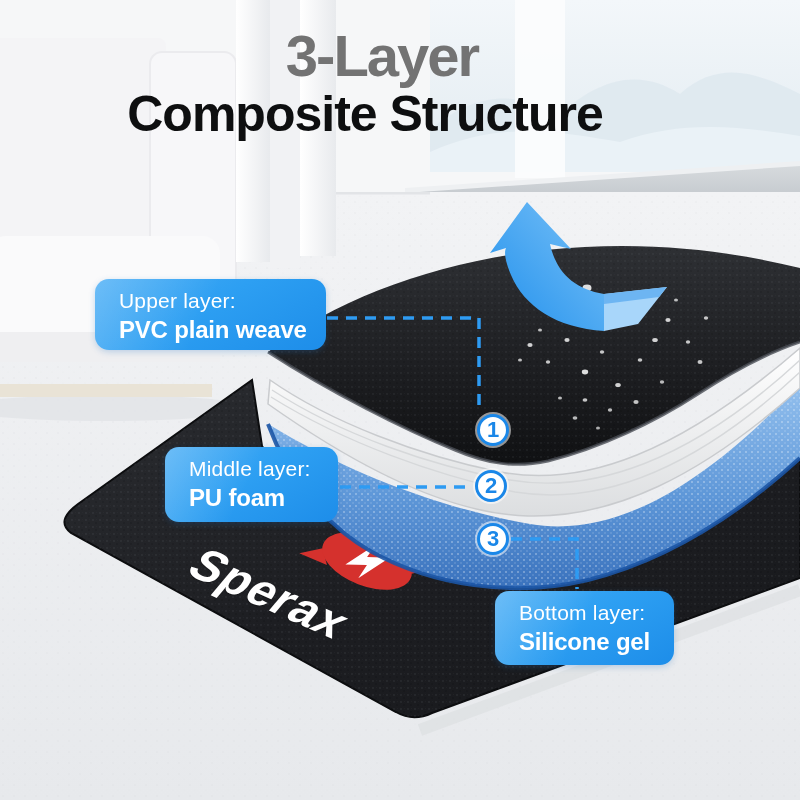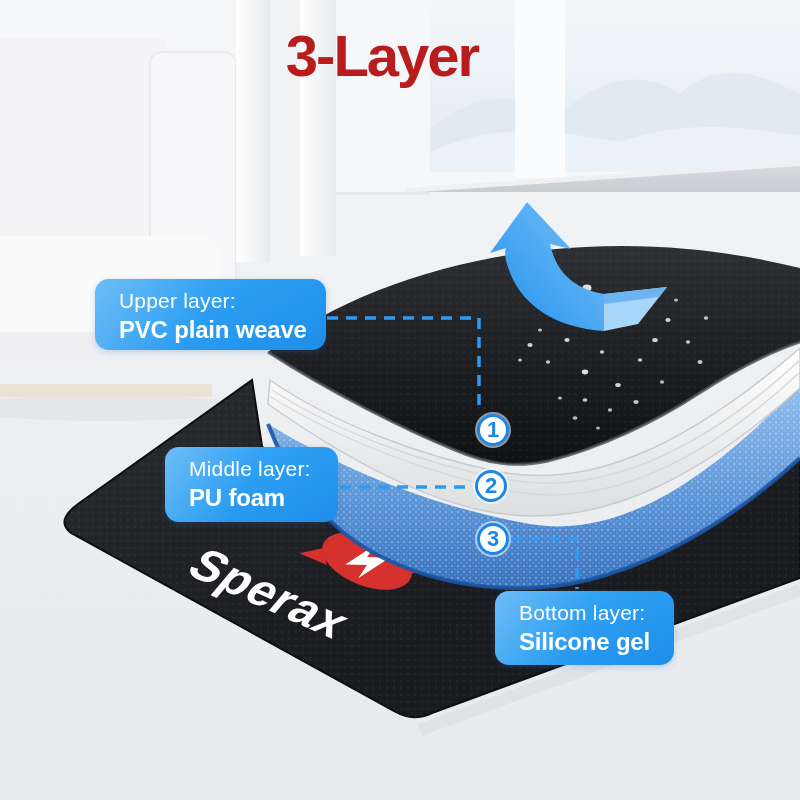--- a/index.html
+++ b/index.html
@@ -6,21 +6,21 @@
   .stage{
     position:relative;width:800px;height:800px;overflow:hidden;
     font-family:"Liberation Sans", sans-serif;
     background:#f6f7f8;
   }
   .stage svg.scene{position:absolute;left:0;top:0;}
 
   
   .title{position:absolute;top:26px;left:0;width:730px;text-align:center;line-height:1.04;}
   .title .t1{
-    display:block;color:#b91c1c;font-size:58px;font-weight:800;letter-spacing:-2px;margin-left:34px;
+    display:block;color:#737373;font-size:58px;font-weight:800;letter-spacing:-2px;margin-left:34px;
   }
   .title .t2{
     display:block;color:#0e0f10;font-size:50px;font-weight:800;letter-spacing:-1px;margin-top:2px;
   }
 
   
   .callout{
     position:absolute;border-radius:14px;color:#ffffff;
     background:linear-gradient(150deg,#44abf5 0%,#2d9ff2 45%,#1d8de9 100%);
     box-shadow:0 2px 6px rgba(30,110,190,0.25);
@@ -262,20 +262,21 @@
 
     <g stroke="#2e9bf2" stroke-width="3.5" fill="none" stroke-dasharray="11 8">
       <path d="M327,318 H479 V410"></path>
       <path d="M340,487 H473"></path>
       <path d="M511,539 H577 V589"></path>
     </g>
   </svg>
 
   <div class="title">
     <span class="t1">3-Layer</span>
+    <span class="t2">Composite Structure</span>
   </div>
 
   <div class="brand-text">Sperax</div>
 
   <div class="callout co-upper">
     <span class="l1">Upper layer:</span>
     <span class="l2">PVC plain weave</span>
   </div>
   <div class="callout co-middle">
     <span class="l1">Middle layer:</span>

